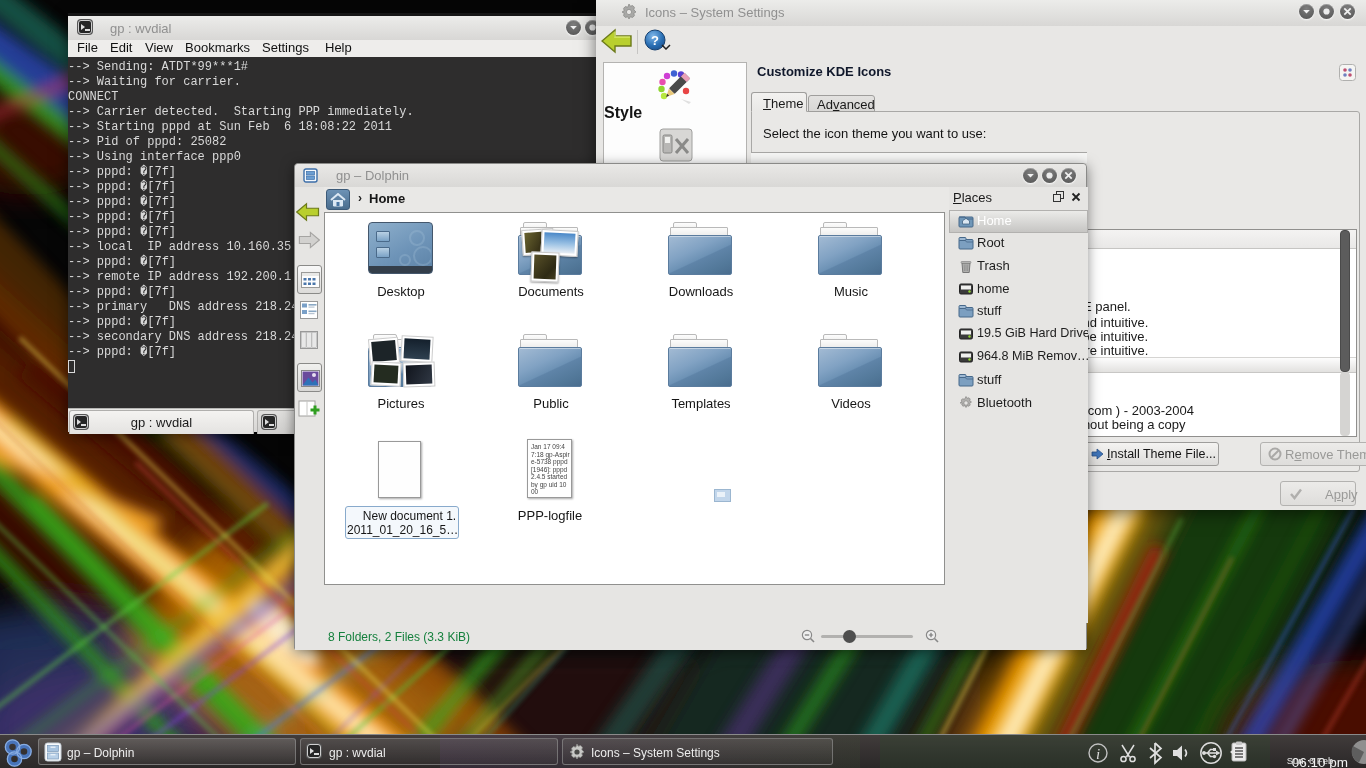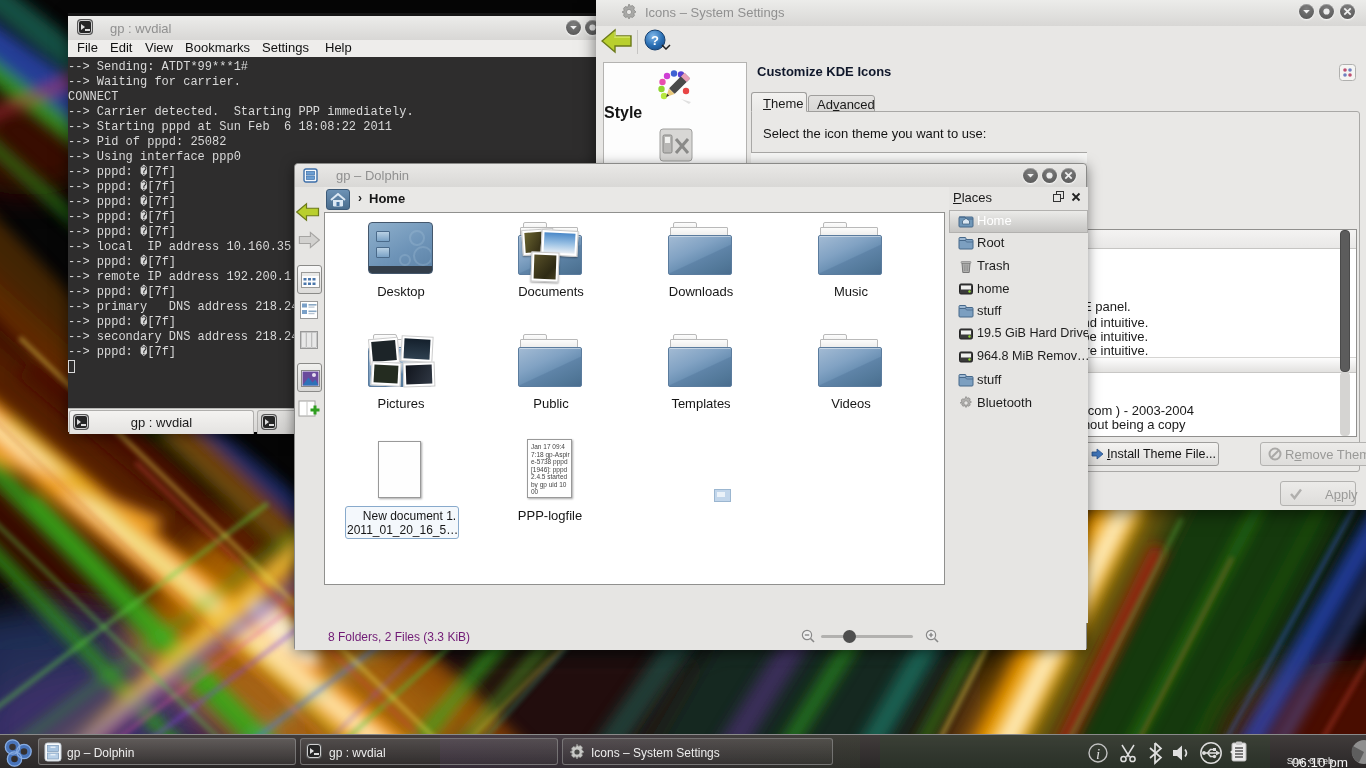--- a/index.html
+++ b/index.html
@@ -549,21 +549,21 @@
         </div>
       <div class="prow" style="top:205px;">
           <svg class="ic" width="16" height="16" viewBox="0 0 16 16">
             <path d="M8 1.5l1 1.8 2-.5 1.2 1.2-.5 2 1.8 1-1.8 1 .5 2-1.2 1.2-2-.5-1 1.8-1-1.8-2 .5-1.2-1.2.5-2L2 8l1.8-1-.5-2 1.2-1.2 2 .5z" fill="#b2b1af" stroke="#888785" stroke-width=".7"></path>
             <circle cx="8" cy="8" r="2.2" fill="#e6e5e3" stroke="#888785" stroke-width=".7"></circle>
           </svg>
           <span class="tx">Bluetooth</span>
         </div>
     </div>
 
-    <div style="position:absolute;left:0;top:459px;width:100%;height:27px;background:#e6e5e3;font-size:12px;color:#701a75;">
+    <div style="position:absolute;left:0;top:459px;width:100%;height:27px;background:#e6e5e3;font-size:12px;color:#15803d;">
       <span style="position:absolute;left:33px;top:7px;">8 Folders, 2 Files (3.3 KiB)</span>
       <svg width="15" height="15" style="position:absolute;left:506px;top:6px;" viewBox="0 0 15 15">
           <circle cx="6" cy="6" r="4.6" fill="#eee" stroke="#888" stroke-width="1.2"></circle>
           <path d="M9.5 9.5l3.5 3.5" stroke="#888" stroke-width="1.6"></path>
           <path d="M3.8 6h4.4" stroke="#777" stroke-width="1.2"></path>
         </svg>
       <div style="position:absolute;left:526px;top:12px;width:92px;height:3px;background:#b2b1af;border-radius:2px;"></div>
       <div style="position:absolute;left:548px;top:7px;width:13px;height:13px;border-radius:50%;background:#4e4e4e;"></div>
       <svg width="15" height="15" style="position:absolute;left:630px;top:6px;" viewBox="0 0 15 15">
           <circle cx="6" cy="6" r="4.6" fill="#eee" stroke="#888" stroke-width="1.2"></circle>

